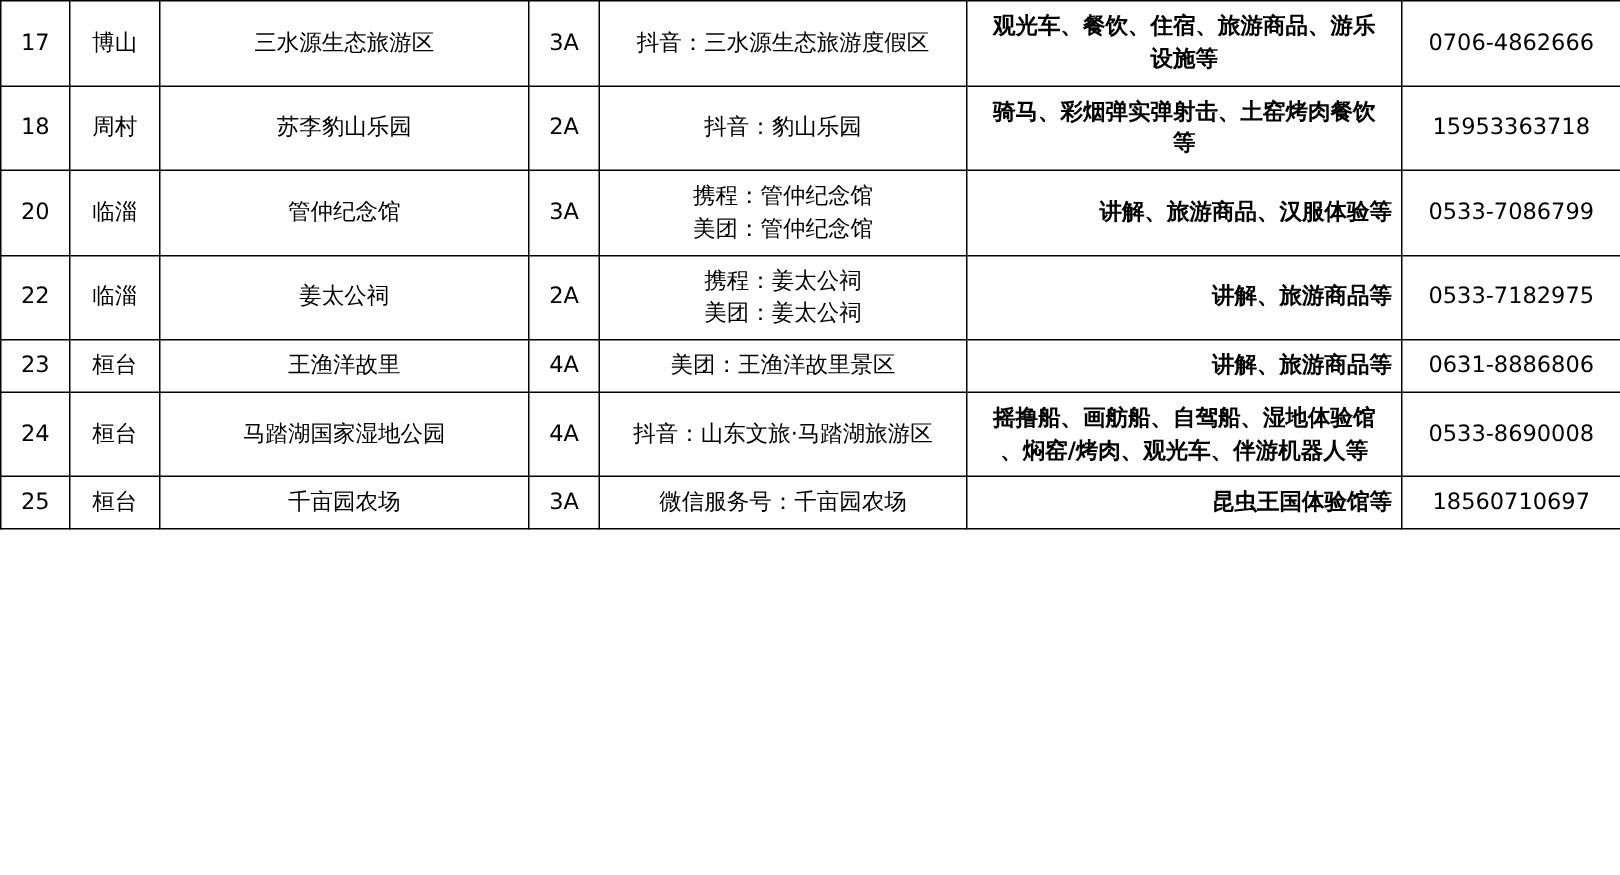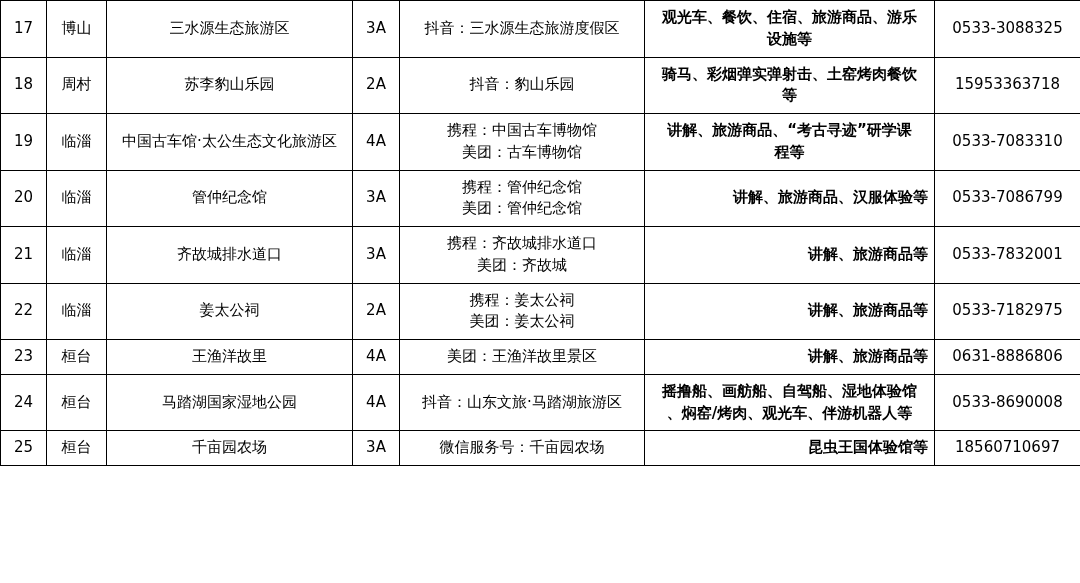--- a/index.html
+++ b/index.html
@@ -75,78 +75,49 @@
           <td class="area">博山</td>
           <td class="name">三水源生态旅游区</td>
           <td class="level">3A</td>
           <td class="chan">
             <span class="ln">抖音：三水源生态旅游度假区</span>
           </td>
           <td class="serv">
             <span class="wrapline">观光车、餐饮、住宿、旅游商品、游乐</span>
             <span class="wrapline">设施等</span>
           </td>
-          <td class="phone">0533-3088325</td>
+          <td class="phone">0706-4862666</td>
         </tr>
         <tr>
           <td class="idx">18</td>
           <td class="area">周村</td>
           <td class="name">苏李豹山乐园</td>
           <td class="level">2A</td>
           <td class="chan">
             <span class="ln">抖音：豹山乐园</span>
           </td>
           <td class="serv">
             <span class="wrapline">骑马、彩烟弹实弹射击、土窑烤肉餐饮</span>
             <span class="wrapline">等</span>
           </td>
           <td class="phone">15953363718</td>
         </tr>
         <tr>
-          <td class="idx">19</td>
-          <td class="area">临淄</td>
-          <td class="name">中国古车馆·太公生态文化旅游区</td>
-          <td class="level">4A</td>
-          <td class="chan">
-            <span class="ln">携程：中国古车博物馆</span>
-            <span class="ln">美团：古车博物馆</span>
-          </td>
-          <td class="serv">
-            <span class="wrapline">讲解、旅游商品、“考古寻迹”研学课</span>
-            <span class="wrapline">程等</span>
-          </td>
-          <td class="phone">0533-7083310</td>
-        </tr>
-        <tr>
           <td class="idx">20</td>
           <td class="area">临淄</td>
           <td class="name">管仲纪念馆</td>
           <td class="level">3A</td>
           <td class="chan">
             <span class="ln">携程：管仲纪念馆</span>
             <span class="ln">美团：管仲纪念馆</span>
           </td>
           <td class="serv ctr">
             <span class="wrapline">讲解、旅游商品、汉服体验等</span>
           </td>
           <td class="phone">0533-7086799</td>
-        </tr>
-        <tr>
-          <td class="idx">21</td>
-          <td class="area">临淄</td>
-          <td class="name">齐故城排水道口</td>
-          <td class="level">3A</td>
-          <td class="chan">
-            <span class="ln">携程：齐故城排水道口</span>
-            <span class="ln">美团：齐故城</span>
-          </td>
-          <td class="serv ctr">
-            <span class="wrapline">讲解、旅游商品等</span>
-          </td>
-          <td class="phone">0533-7832001</td>
         </tr>
         <tr>
           <td class="idx">22</td>
           <td class="area">临淄</td>
           <td class="name">姜太公祠</td>
           <td class="level">2A</td>
           <td class="chan">
             <span class="ln">携程：姜太公祠</span>
             <span class="ln">美团：姜太公祠</span>
           </td>

